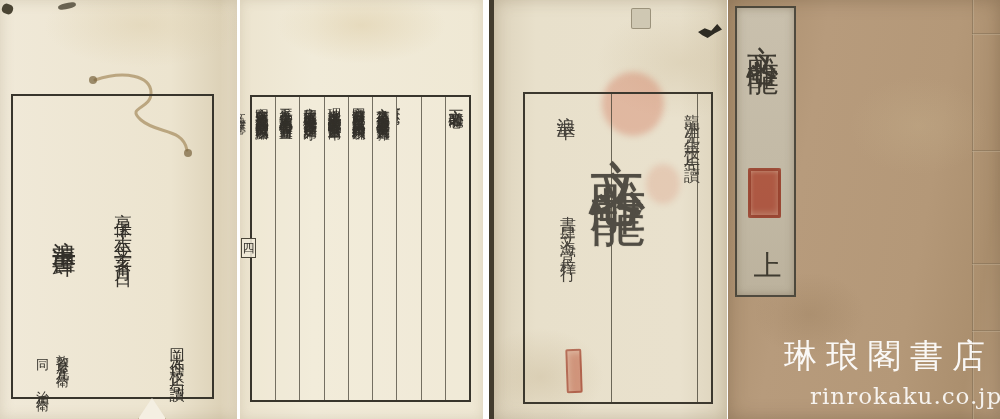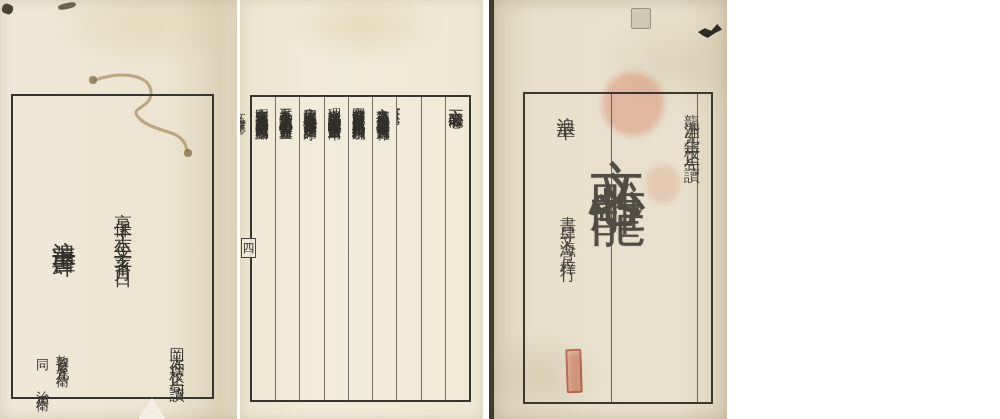--- a/index.html
+++ b/index.html
@@ -187,14 +187,30 @@
       <div class="divider d1"></div>
       <div class="divider d2"></div>
     </div>
     <span class="vtext t-annot">龍洲先生校正句讀</span>
     <span class="vtext t-sealscript">文心雕龍</span>
     <span class="vtext t-place">浪華</span>
     <span class="vtext t-pubcol">書肆文海堂梓行</span>
     <div class="seal seal-pub"></div>
   </section>
 
+  <section class="panel p4">
+    <div class="slip">
+      <span class="vtext t-slip">文心雕龍</span>
+      <div class="seal slip-seal"></div>
+      <span class="vtext t-vol">上</span>
+    </div>
+    <div class="crease"></div>
+    <div class="tick tk1"></div>
+    <div class="tick tk2"></div>
+    <div class="tick tk3"></div>
+    <div class="tick tk4"></div>
+    <div class="watermark">
+      <span class="wm-name">琳琅閣書店</span>
+      <span class="wm-url">rinrokaku.co.jp</span>
+    </div>
+  </section>
 
 </div>
 
 </body></html>

